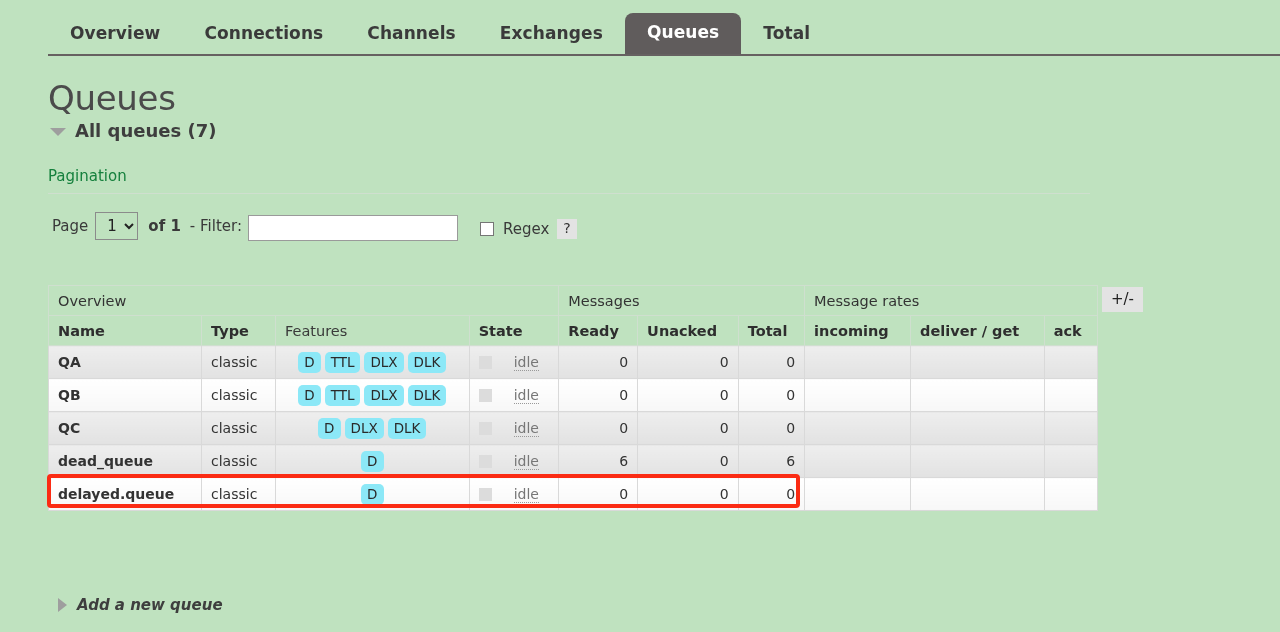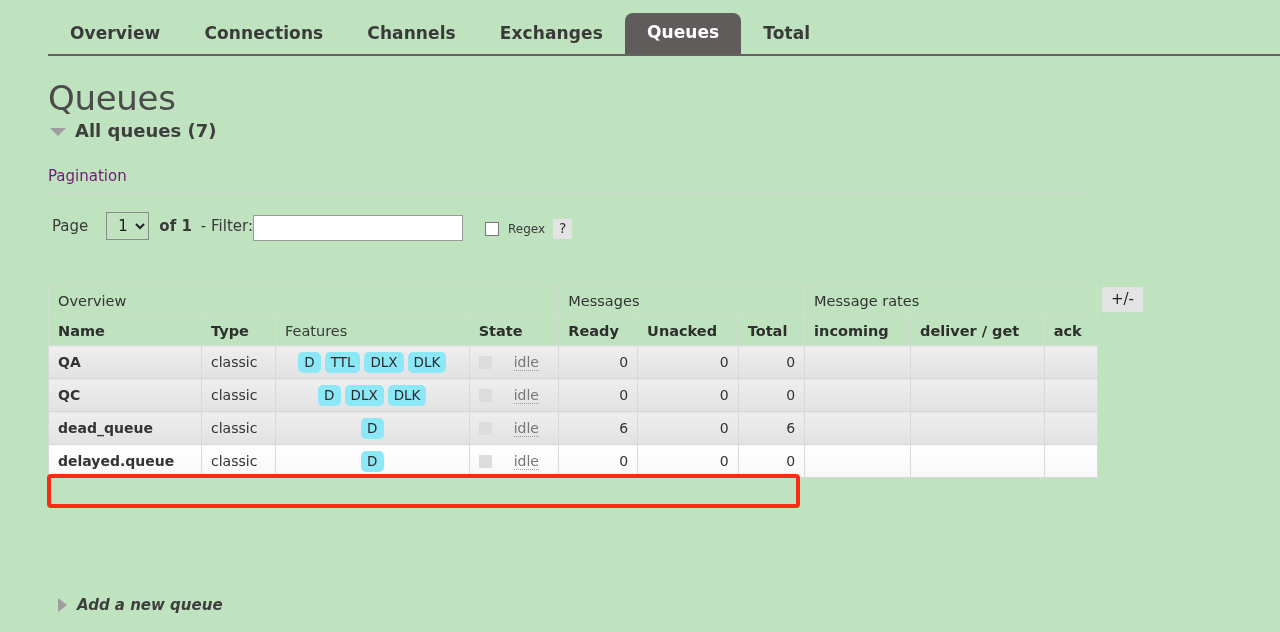--- a/index.html
+++ b/index.html
@@ -101,52 +101,52 @@
     border-left: 9px solid #9e9e9e;
     margin-right: 10px;
   }
 
   
   .pagination-label {
     position: absolute;
     left: 48px;
     top: 167px;
     font-size: 15px;
-    color: #701a75;
+    color: #15803d;
   }
   .pagination-rule {
     position: absolute;
     left: 48px;
     top: 193px;
     width: 1042px;
     height: 1px;
     background: #cfdfcf;
   }
   .pagination-controls {
     position: absolute;
     left: 52px;
     top: 212px;
     display: flex;
     align-items: center;
     font-size: 15px;
     color: #3a3a3a;
   }
-  .pagination-controls .lbl { margin-right: 18px; }
+  .pagination-controls .lbl { margin-right: 7px; }
   .page-select {
     font-family: "DejaVu Sans", "Liberation Sans", sans-serif;
     font-size: 15px;
     color: #222;
     background: #bfe2bf;
     border: 1px solid #8b8b8b;
     padding: 3px 4px 3px 7px;
     height: 28px;
     border-radius: 0;
   }
   .of-label { margin: 0 9px 0 10px; font-weight: bold; }
-  .filter-label { }
+  .filter-label { margin-right: 6px; }
   .filter-input {
     width: 210px;
     height: 26px;
     border: 1px solid #9a9a9a;
     background: #ffffff;
     font-family: "DejaVu Sans", "Liberation Sans", sans-serif;
     font-size: 14px;
     padding: 2px 5px;
     position: relative;
     top: 2px;
@@ -159,21 +159,21 @@
     top: 3px;
   }
   .regex-box {
     width: 14px;
     height: 14px;
     border: 1px solid #767676;
     background: #ffffff;
     margin-right: 9px;
     display: inline-block;
   }
-  .regex-label { margin-right: 8px; font-size: 12px; }
+  .regex-label { margin-right: 8px; font-size: 15px; }
   .help-q {
     background: #e3e3e3;
     color: #333;
     font-size: 14px;
     padding: 1px 6px 2px 6px;
     line-height: 17px;
     display: inline-block;
   }
 
   
@@ -377,20 +377,37 @@
               <span class="state-text">idle</span>
             </span>
           </td>
           <td class="c-num">0</td>
           <td class="c-num">0</td>
           <td class="c-num">0</td>
           <td class="c-rate"></td>
           <td class="c-rate"></td>
           <td class="c-rate"></td>
         </tr>
+        <tr class="even">
+          <td class="c-name">QB</td>
+          <td class="c-type">classic</td>
+          <td class="c-feat"><span class="badge">D</span><span class="badge">TTL</span><span class="badge">DLX</span><span class="badge">DLK</span></td>
+          <td class="c-state">
+            <span class="state-cell">
+              <span class="state-swatch"></span>
+              <span class="state-text">idle</span>
+            </span>
+          </td>
+          <td class="c-num">0</td>
+          <td class="c-num">0</td>
+          <td class="c-num">0</td>
+          <td class="c-rate"></td>
+          <td class="c-rate"></td>
+          <td class="c-rate"></td>
+        </tr>
         <tr class="odd">
           <td class="c-name">QC</td>
           <td class="c-type">classic</td>
           <td class="c-feat"><span class="badge">D</span><span class="badge">DLX</span><span class="badge">DLK</span></td>
           <td class="c-state">
             <span class="state-cell">
               <span class="state-swatch"></span>
               <span class="state-text">idle</span>
             </span>
           </td>

